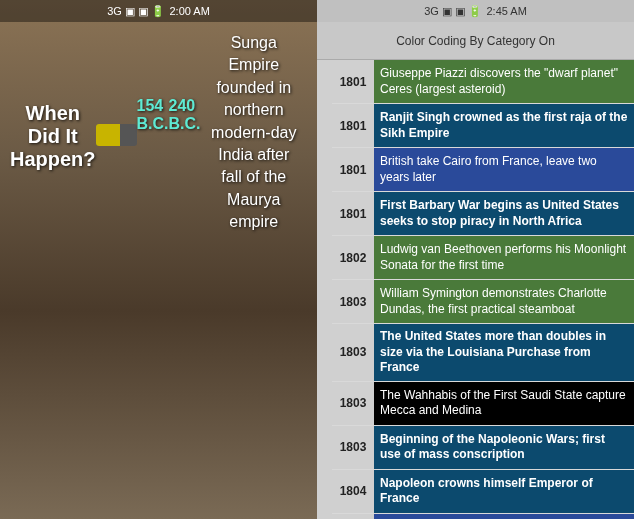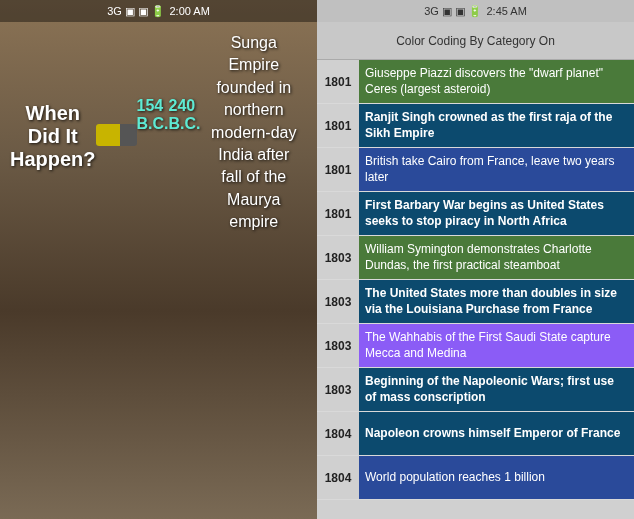--- a/index.html
+++ b/index.html
@@ -139,20 +139,21 @@
       flex-shrink: 0;
     }
     .right-header-text {
       font-size: 12px;
       color: #333;
     }
     .events-list {
       flex: 1;
       overflow-y: auto;
       overflow-x: hidden;
+      padding-left: 15px;
     }
     .event-row {
       display: flex;
       border-bottom: 1px solid rgba(255,255,255,0.2);
       min-height: 44px;
     }
     .event-year {
       width: 42px;
       background: #d0d0d0;
       display: flex;
@@ -169,21 +170,21 @@
       padding: 5px 6px;
       display: flex;
       align-items: center;
       font-size: 12px;
       line-height: 1.3;
       color: white;
     }
     .bg-green { background: #4a7a3a; }
     .bg-red { background: #0c4a6e; font-weight: bold; }
     .bg-blue { background: #2a4a9a; }
-    .bg-darkred { background: #8b5cf6; }
+    .bg-darkred { background: #000000; }
   </style>
 </head>
 <body>
 
 <div class="left-panel">
   <div class="left-bg"></div>
   <div class="left-status-bar">
     <span style="margin-right:4px;">3G ▣ ▣ 🔋</span>
     <span>2:00 AM</span>
   </div>
@@ -227,20 +228,24 @@
       </div>
       <div class="event-row">
         <div class="event-year">1801</div>
         <div class="event-text-cell bg-blue">British take Cairo from France, leave two years later</div>
       </div>
       <div class="event-row">
         <div class="event-year">1801</div>
         <div class="event-text-cell bg-red">First Barbary War begins as United States seeks to stop piracy in North Africa</div>
       </div>
       <div class="event-row">
+        <div class="event-year">1802</div>
+        <div class="event-text-cell bg-green">Ludwig van Beethoven performs his Moonlight Sonata for the first time</div>
+      </div>
+      <div class="event-row">
         <div class="event-year">1803</div>
         <div class="event-text-cell bg-green">William Symington demonstrates Charlotte Dundas, the first practical steamboat</div>
       </div>
       <div class="event-row">
         <div class="event-year">1803</div>
         <div class="event-text-cell bg-red">The United States more than doubles in size via the Louisiana Purchase from France</div>
       </div>
       <div class="event-row">
         <div class="event-year">1803</div>
         <div class="event-text-cell bg-darkred">The Wahhabis of the First Saudi State capture Mecca and Medina</div>

